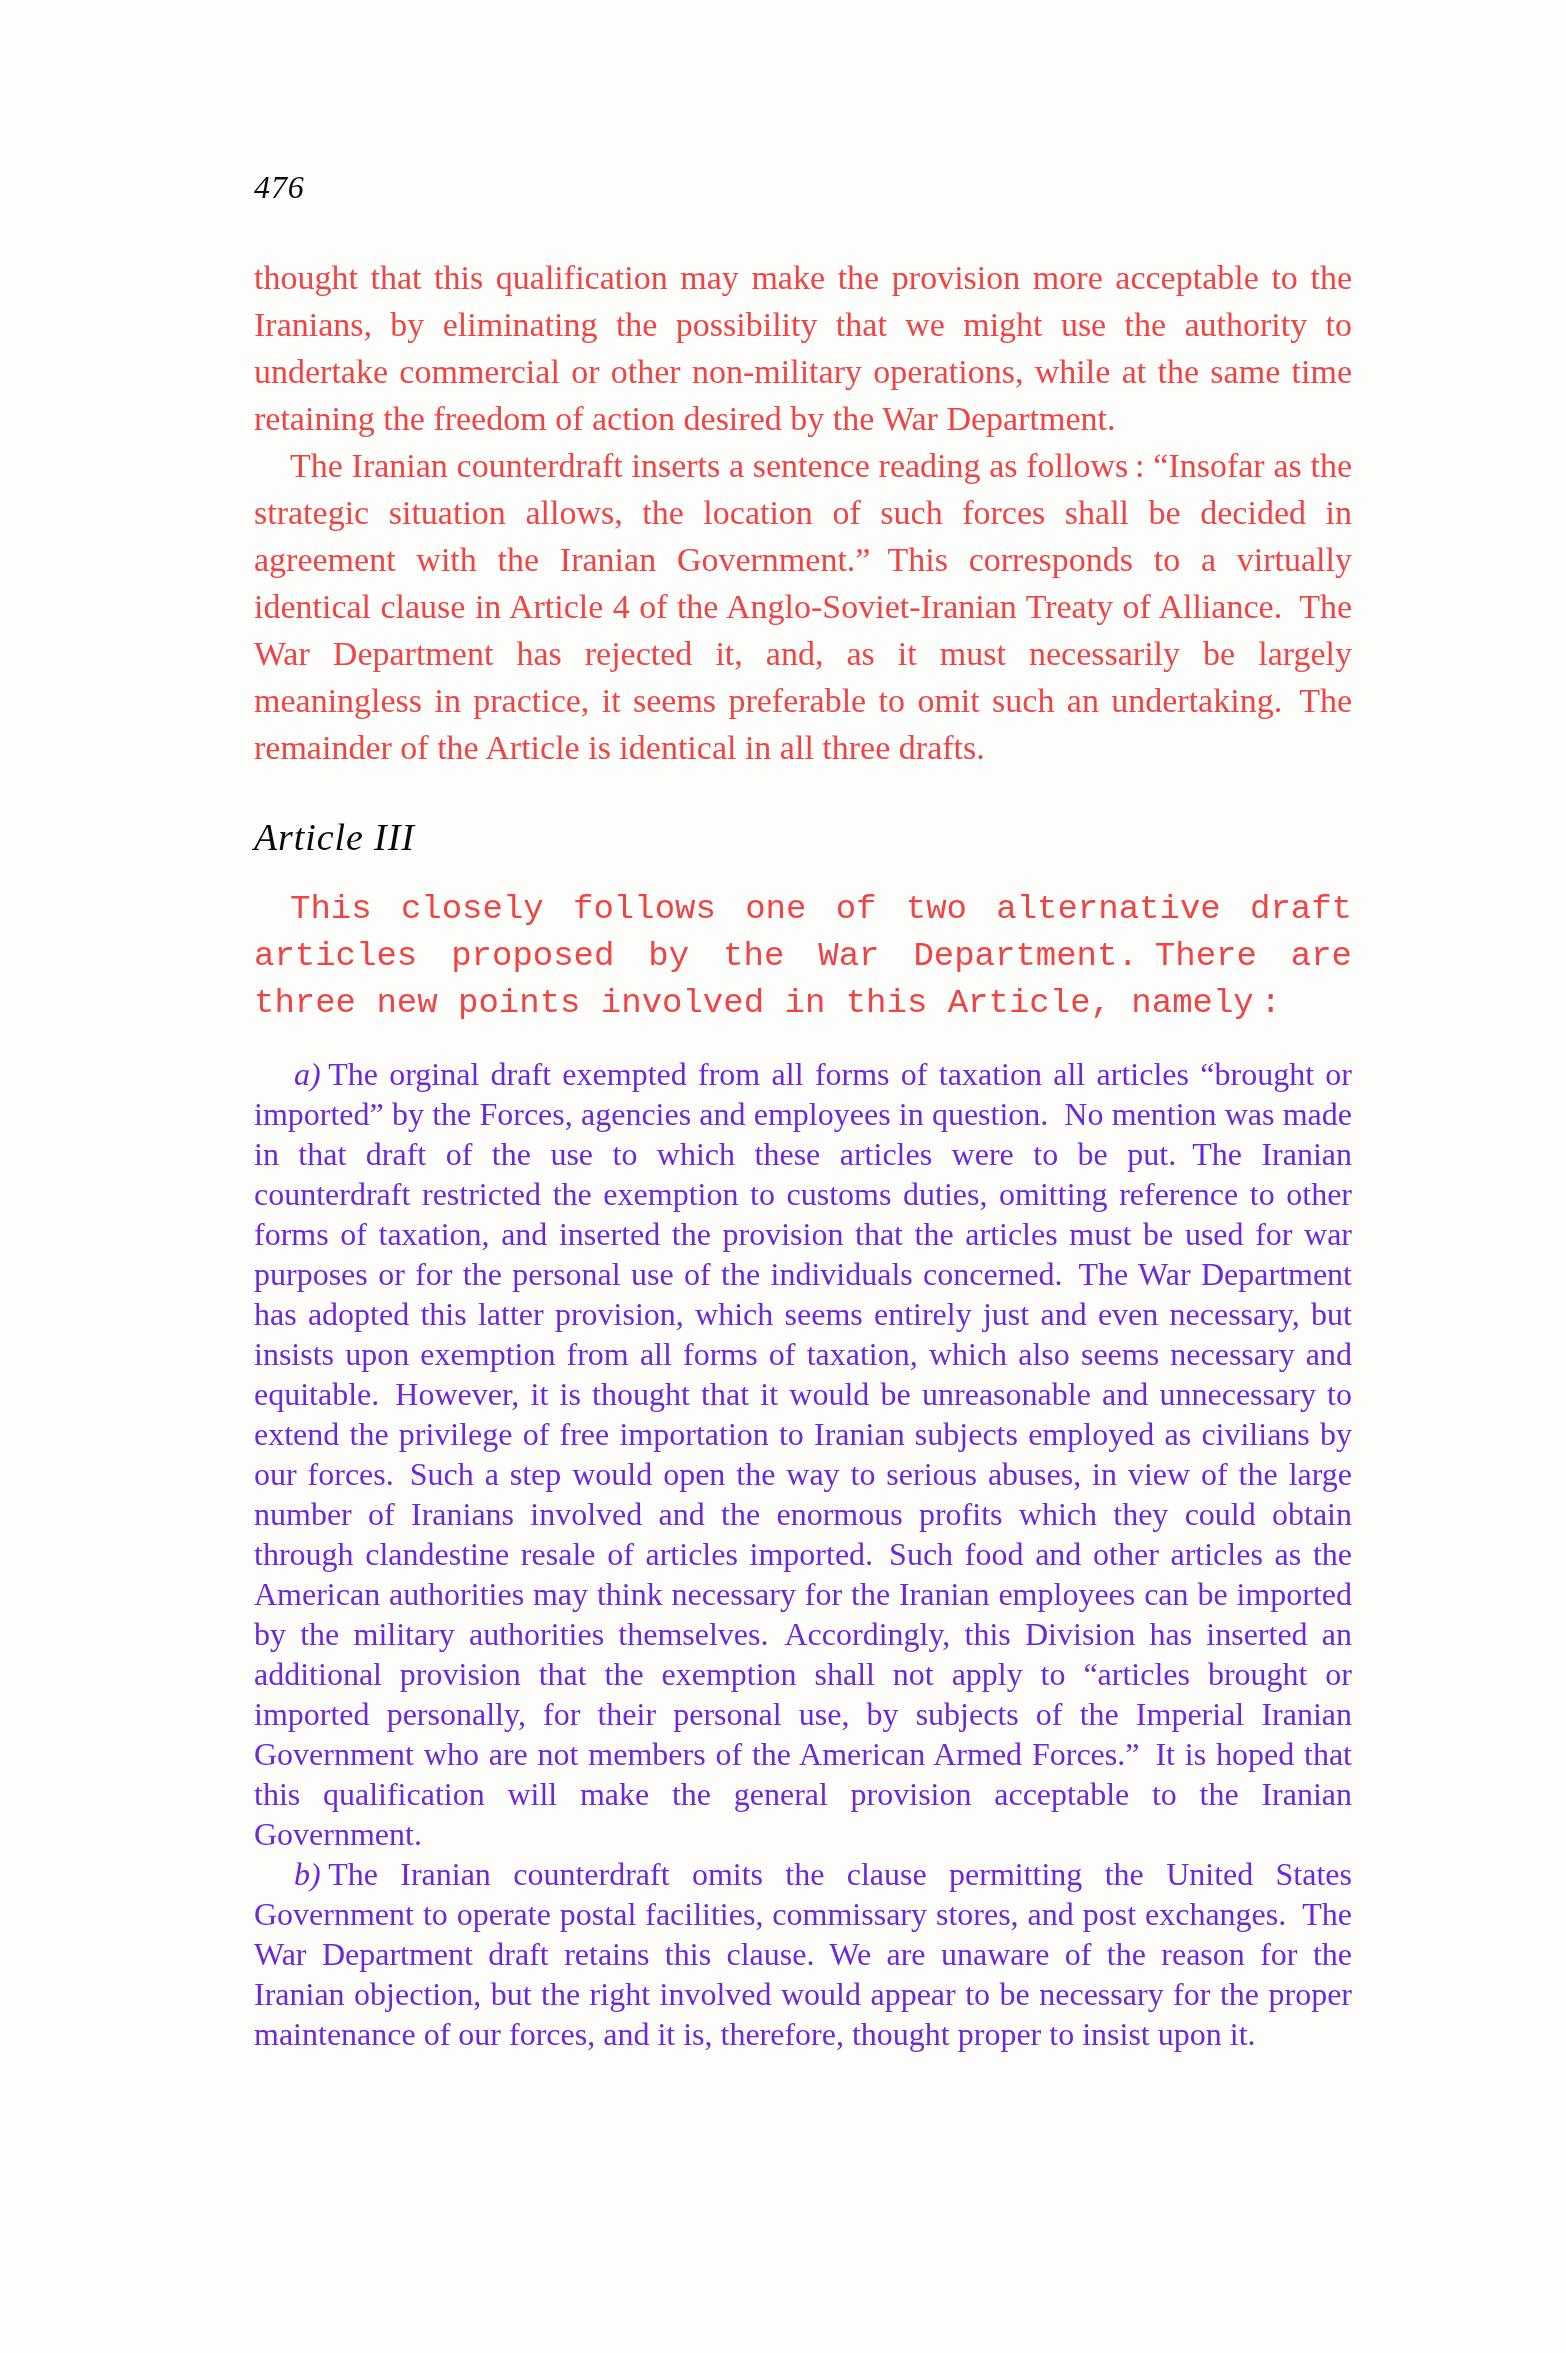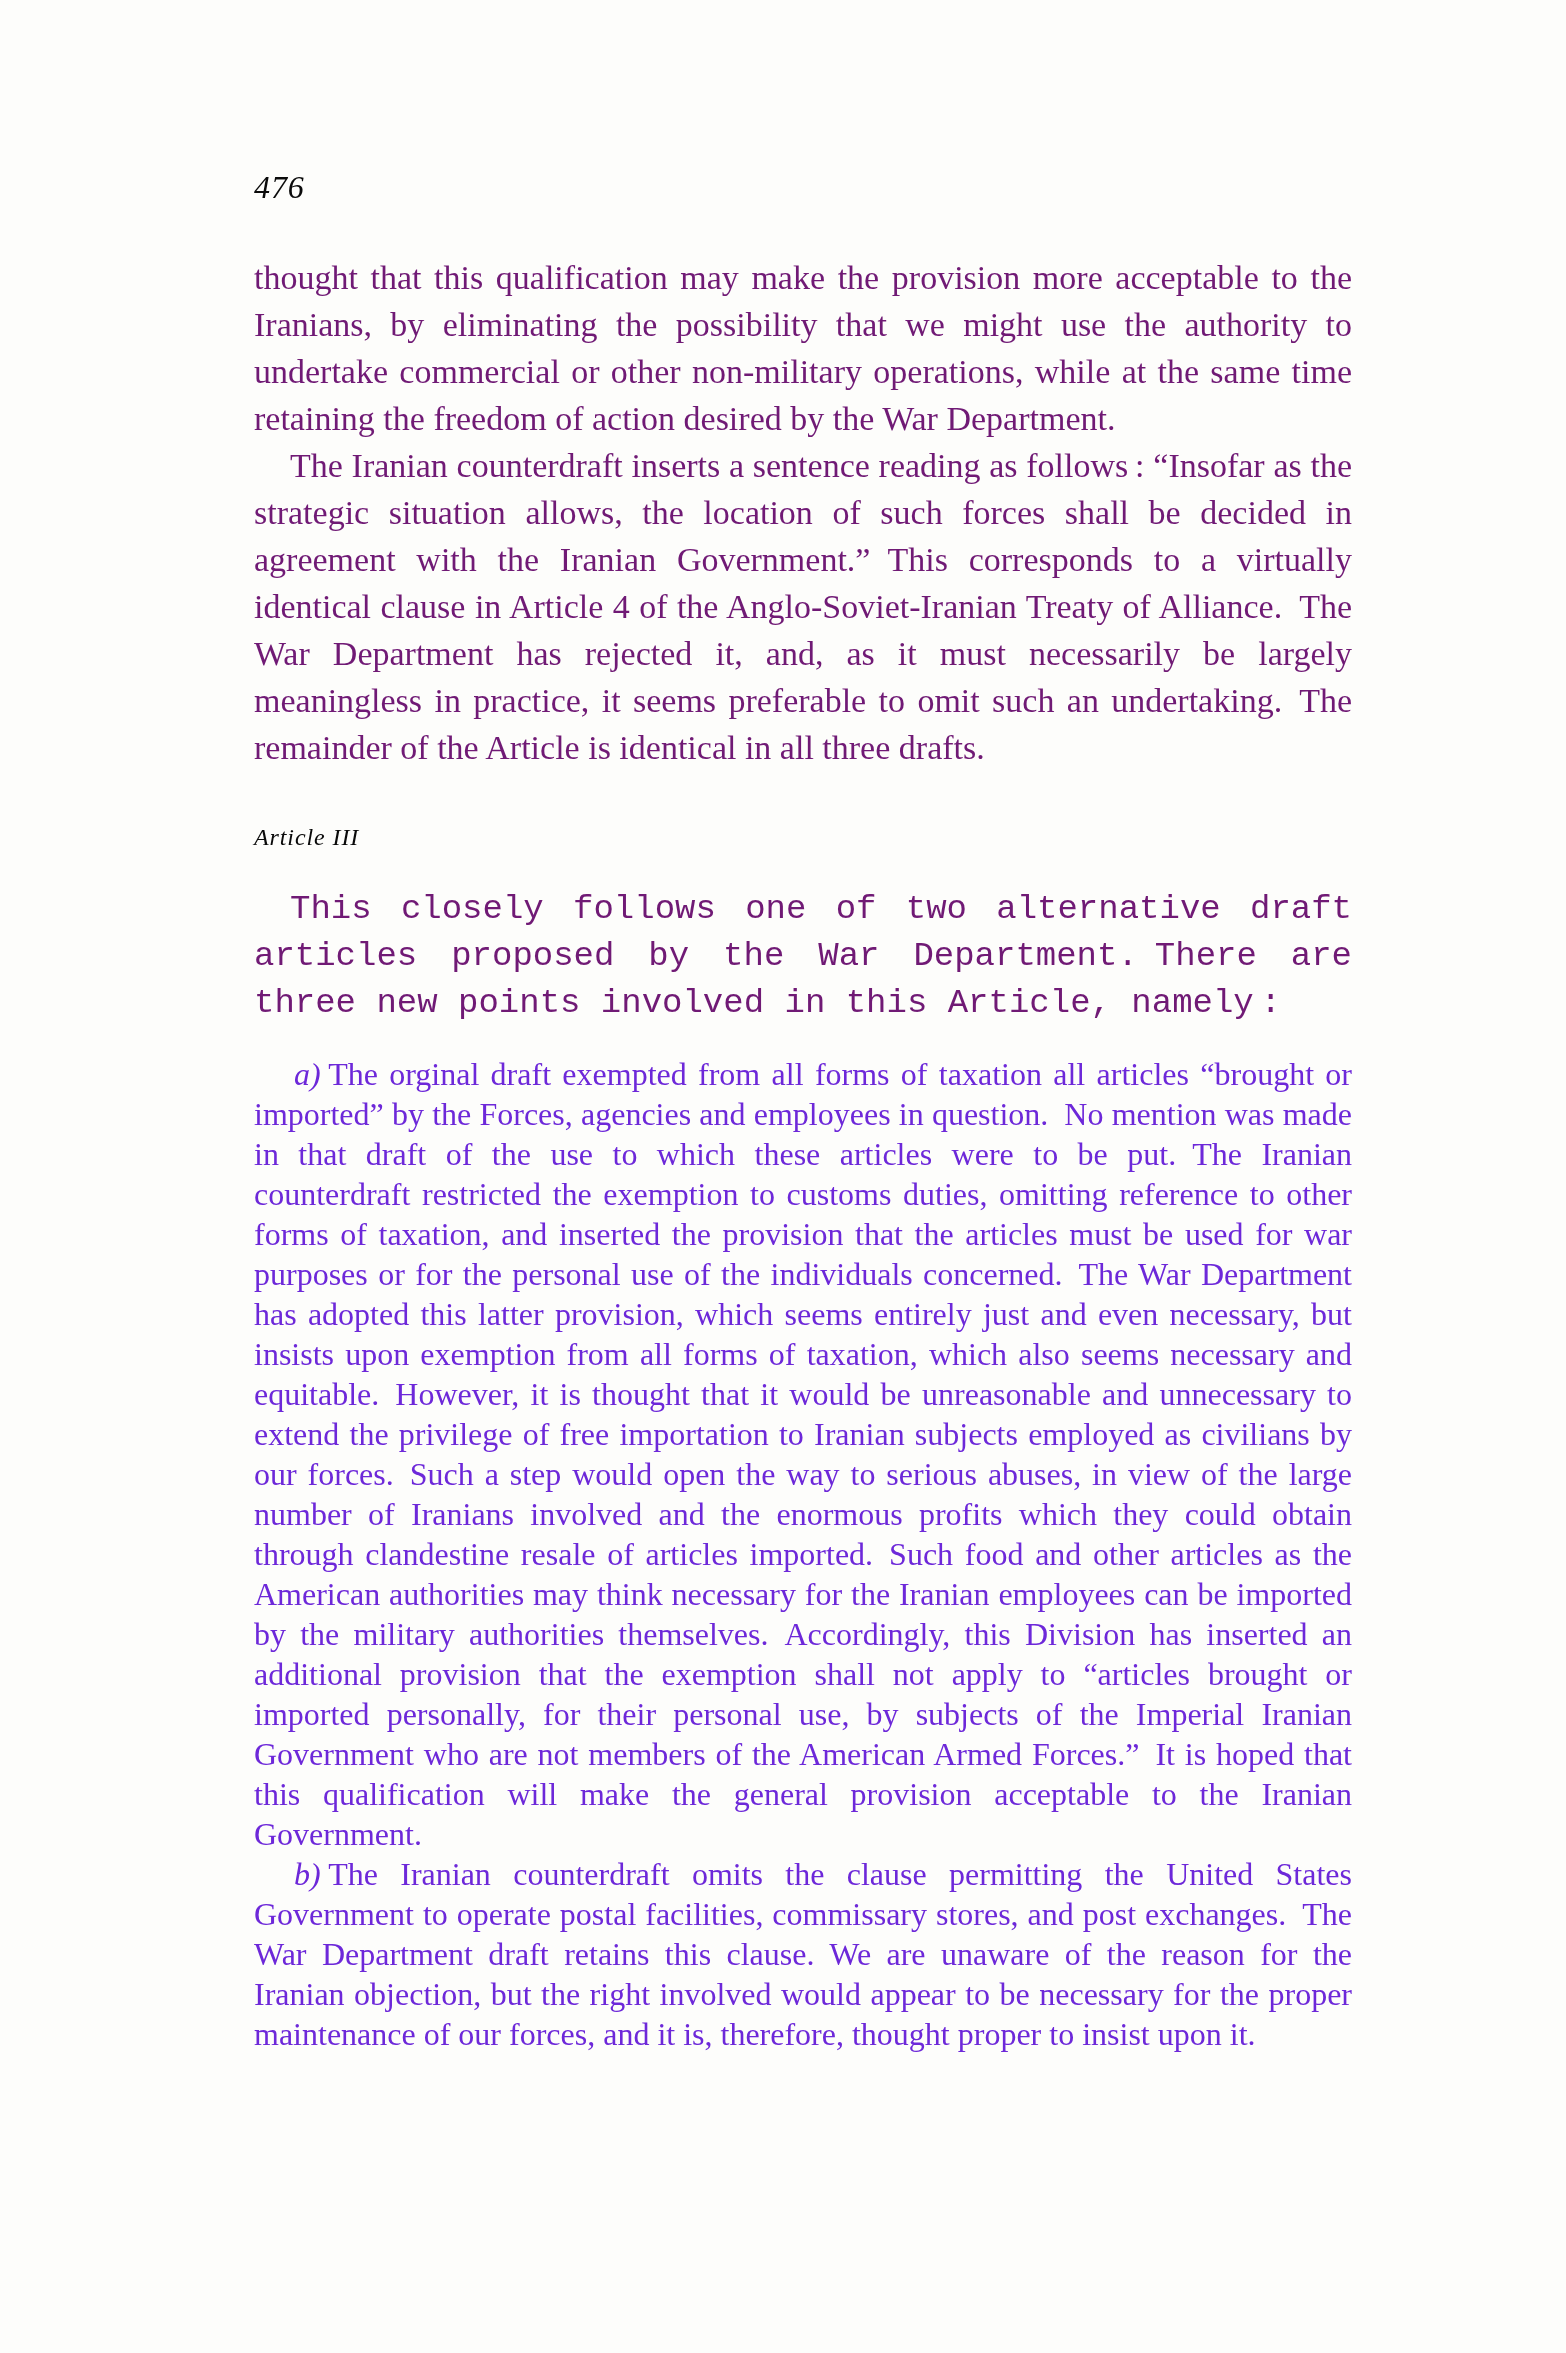--- a/index.html
+++ b/index.html
@@ -40,28 +40,28 @@
     letter-spacing: 3.3px;
     word-spacing: 6.6px;
     transform: translateX(34px);
   }
 
   .para {
     margin: 0;
     font-size: 34px;
     line-height: 47px;
     text-align: justify;
-    color: #701a75;
+    color: #ef4444;
   }
   .para-opening { margin-top: 45px; }
   .indent { text-indent: 36px; }
 
   .article-heading {
     margin: 43px 0 0 0;
-    font-size: 24px;
+    font-size: 38px;
     line-height: 47px;
     font-weight: normal;
     font-style: italic;
     letter-spacing: 0.9px;
   }
   .para-intro { margin-top: 24.5px; font-family: Liberation Mono, monospace; }
 
   .item {
     margin: 0;
     font-size: 32px;

